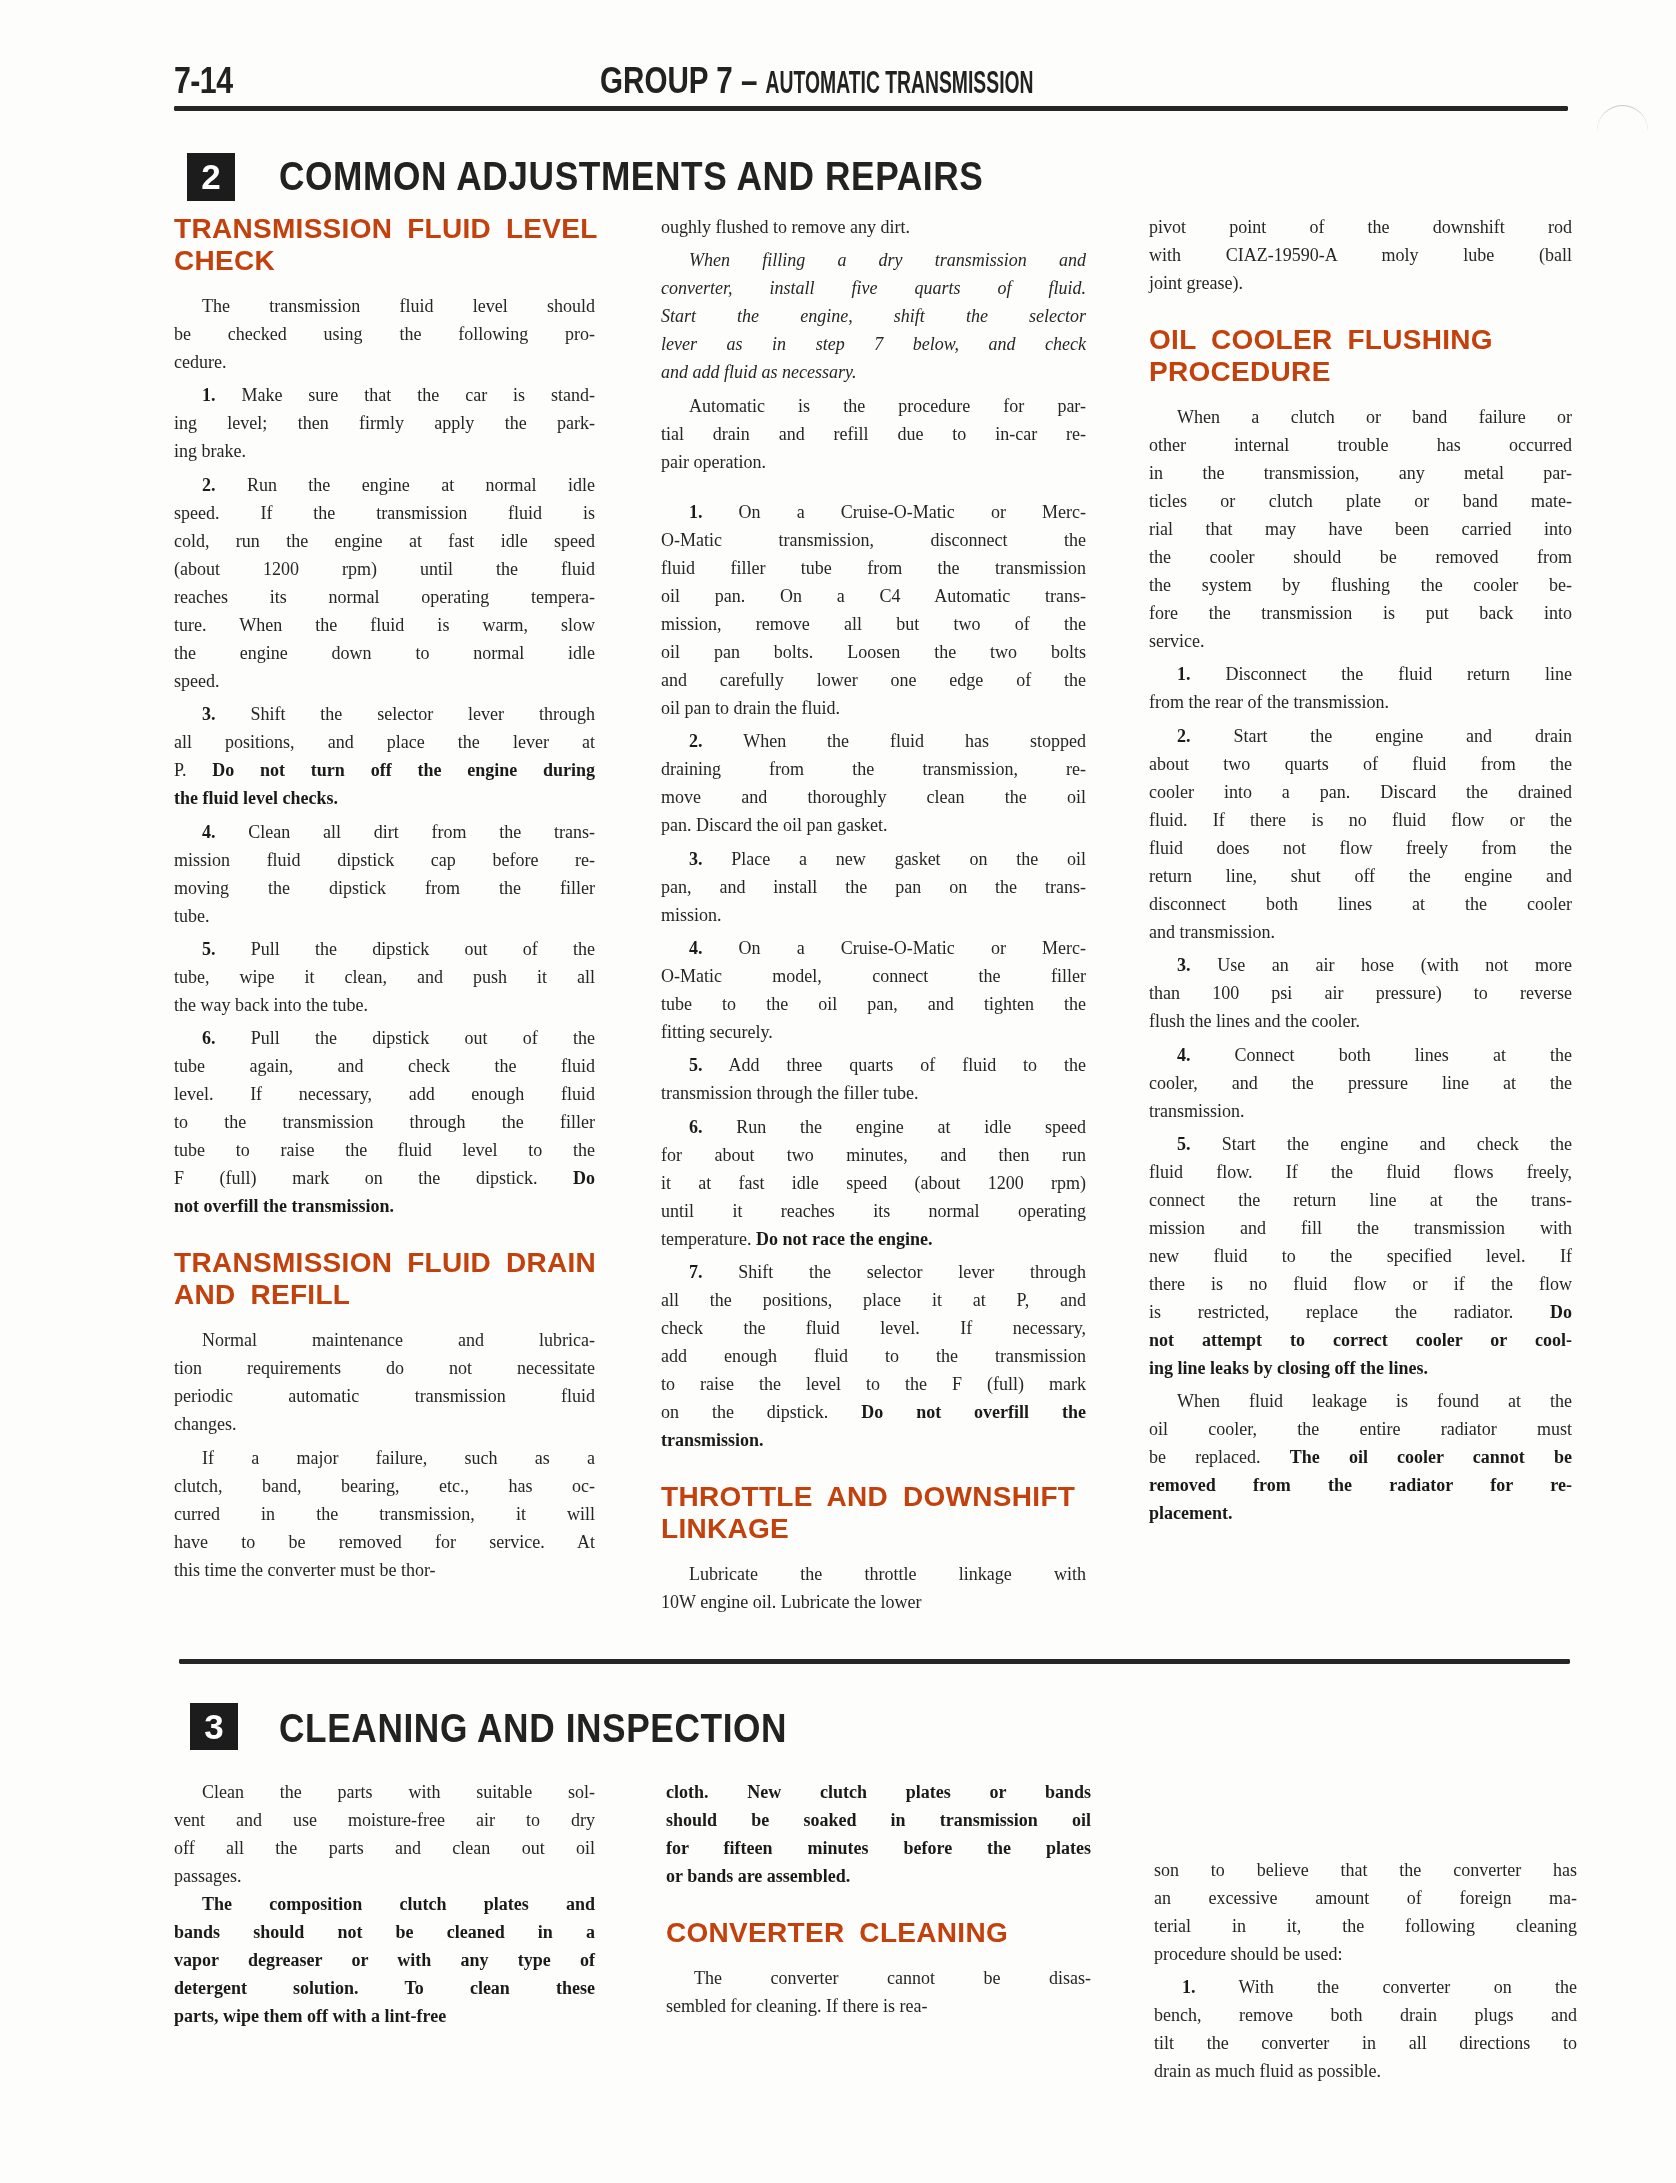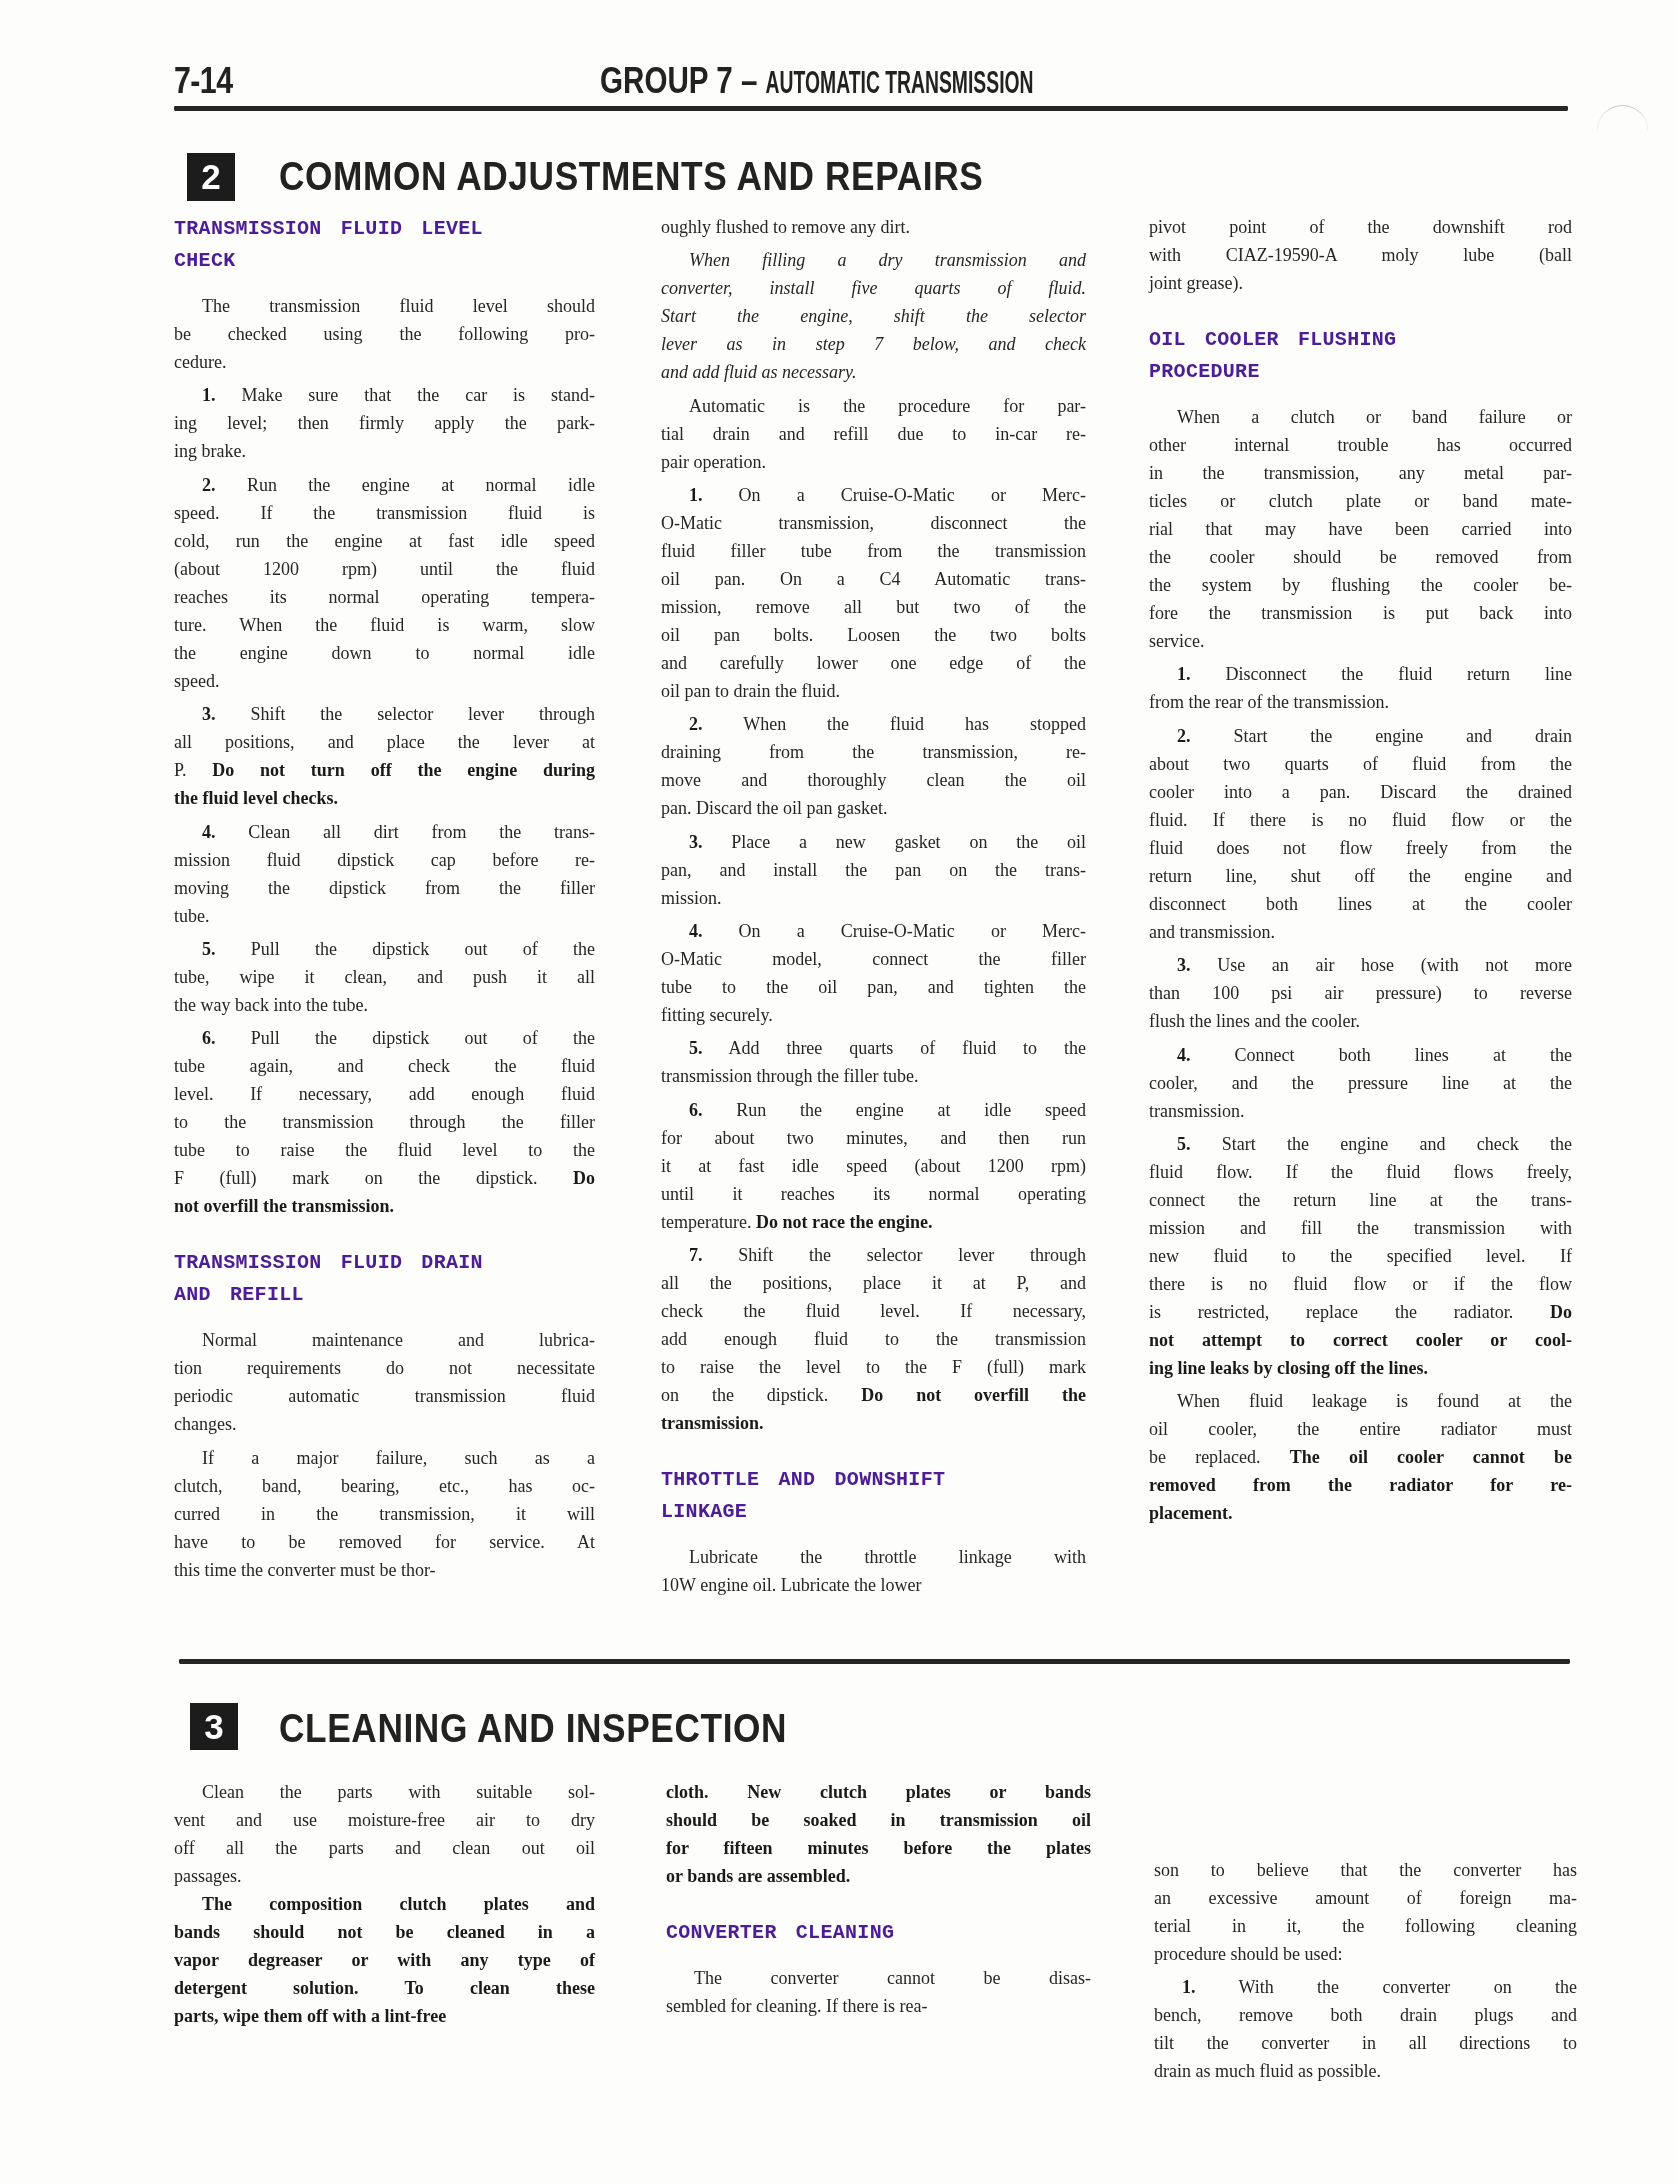--- a/index.html
+++ b/index.html
@@ -6,21 +6,21 @@
   body { width:1677px; height:2183px; background:#fdfdfc; position:relative; overflow:hidden; color:#1f1f1f; }
   .abs { position:absolute; }
   .folio { left:174px; top:60px; font-family:"Liberation Sans", sans-serif; font-weight:bold; font-size:37px; letter-spacing:-0.7px; transform:scaleX(0.82); transform-origin:left top; color:#222; }
   .running-head { left:600px; top:60px; font-family:"Liberation Sans", sans-serif; font-size:37px; color:#222; transform:scaleX(0.80); transform-origin:left top; white-space:nowrap; }
   .running-head .grp { font-weight:bold; }
   .running-head .sub { font-weight:bold; font-size:31px; transform:scaleX(0.78); display:inline-block; transform-origin:left bottom; }
   .rule { height:4.7px; background:#262626; border-radius:1.4px; }
   .sec-box { width:48px; height:48px; background:#1c1c1c; color:#fff; font-family:"Liberation Sans", sans-serif; font-weight:bold; font-size:35px; display:flex; align-items:center; justify-content:center; }
   .sec-title { font-family:"Liberation Sans", sans-serif; font-weight:bold; font-size:41px; color:#222; white-space:nowrap; transform:scaleX(0.86); transform-origin:left top; letter-spacing:0.7px; }
   .col { position:absolute; }
-  .h { font-family:Liberation Mono, monospace; font-weight:bold; font-size:20px; line-height:32px; color:#4c1d95; letter-spacing:0.3px; white-space:nowrap; }
+  .h { font-family:Liberation Sans, sans-serif; font-weight:bold; font-size:28px; line-height:32px; color:#c2410c; letter-spacing:0.3px; white-space:nowrap; }
   .p { font-family:"Liberation Serif", serif; font-size:18px; line-height:28px; color:#262626; }
   .line { display:block; white-space:nowrap; text-align:justify; text-align-last:justify; height:28px; }
   .line.last { text-align-last:left; }
   .ind { padding-left:28px; }
   b, .b { font-weight:bold; color:#1a1a1a; }
   .hole-arc { left:1597px; top:105px; width:51px; height:51px; border-top:1.4px solid #c8c8c8; border-radius:50%; }
 </style>
 </head>
 <body>
 
@@ -114,21 +114,21 @@
       <span class="line"><span>converter, install five quarts of fluid.</span></span>
       <span class="line"><span>Start the engine, shift the selector</span></span>
       <span class="line"><span>lever as in step 7 below, and check</span></span>
       <span class="line last"><span>and add fluid as necessary.</span></span>
     </div>
     <div class="p" style="margin-top: 5.4px;">
       <span class="line ind"><span>Automatic is the procedure for par-</span></span>
       <span class="line"><span>tial drain and refill due to in-car re-</span></span>
       <span class="line last"><span>pair operation.</span></span>
     </div>
-    <div class="p" style="margin-top: 5px;">
+    <div class="p" style="margin-top: 22px;">
       <span class="line ind"><span class="b">1.</span><span> On a Cruise-O-Matic or Merc-</span></span>
       <span class="line"><span>O-Matic transmission, disconnect the</span></span>
       <span class="line"><span>fluid filler tube from the transmission</span></span>
       <span class="line"><span>oil pan. On a C4 Automatic trans-</span></span>
       <span class="line"><span>mission, remove all but two of the</span></span>
       <span class="line"><span>oil pan bolts. Loosen the two bolts</span></span>
       <span class="line"><span>and carefully lower one edge of the</span></span>
       <span class="line last"><span>oil pan to drain the fluid.</span></span>
     </div>
     <div class="p" style="margin-top: 5.4px;">

